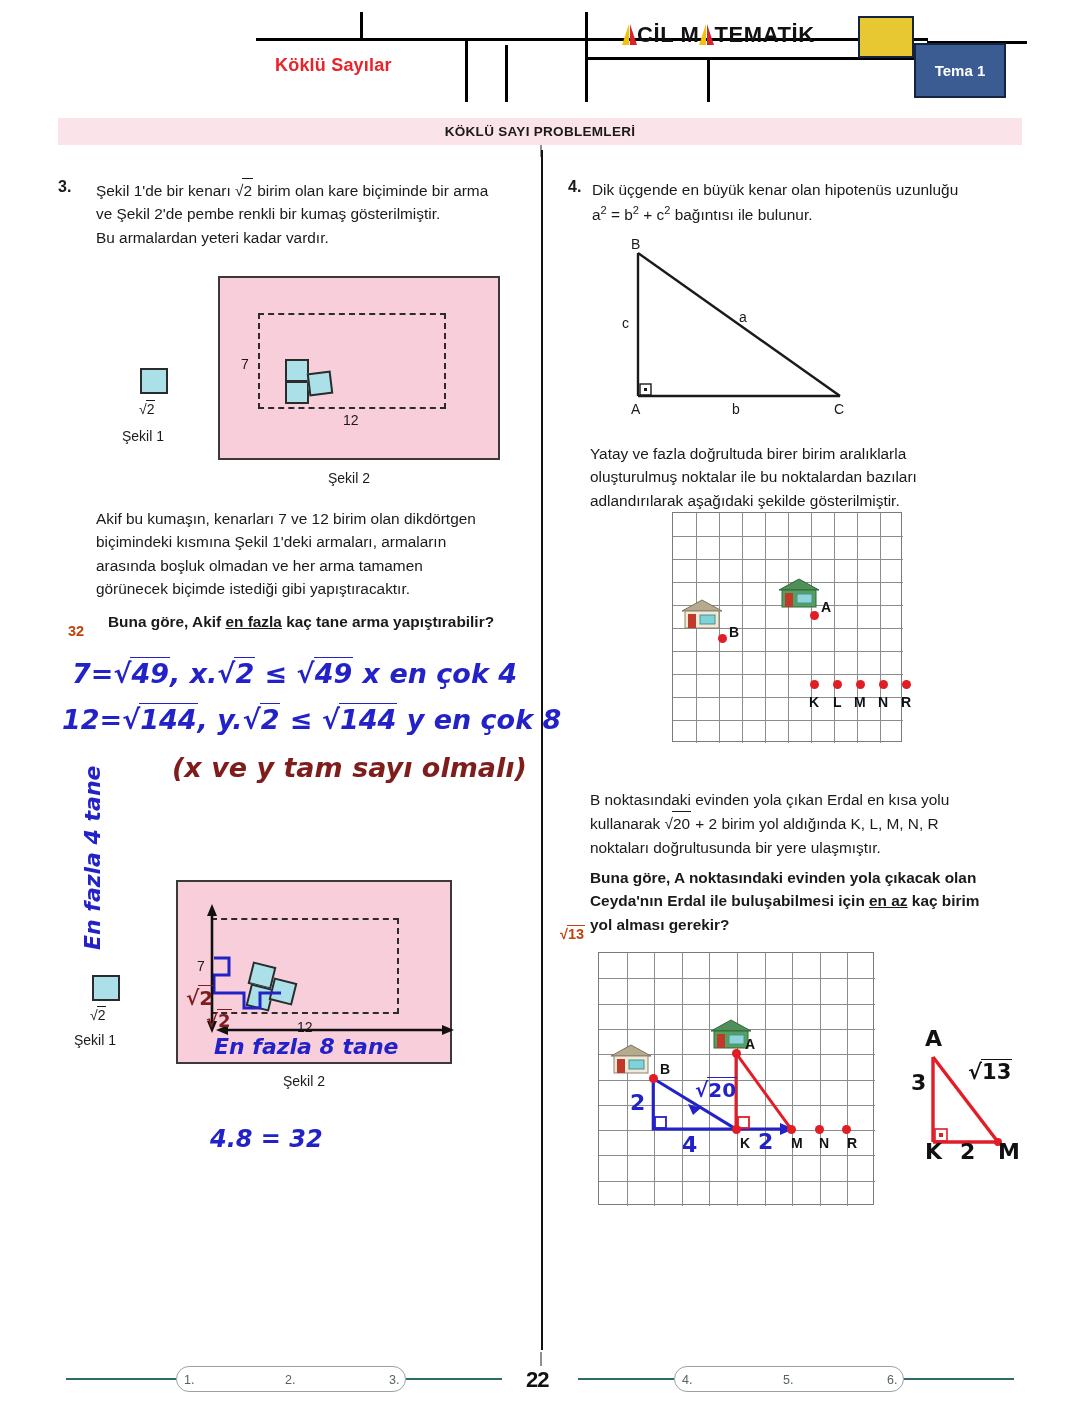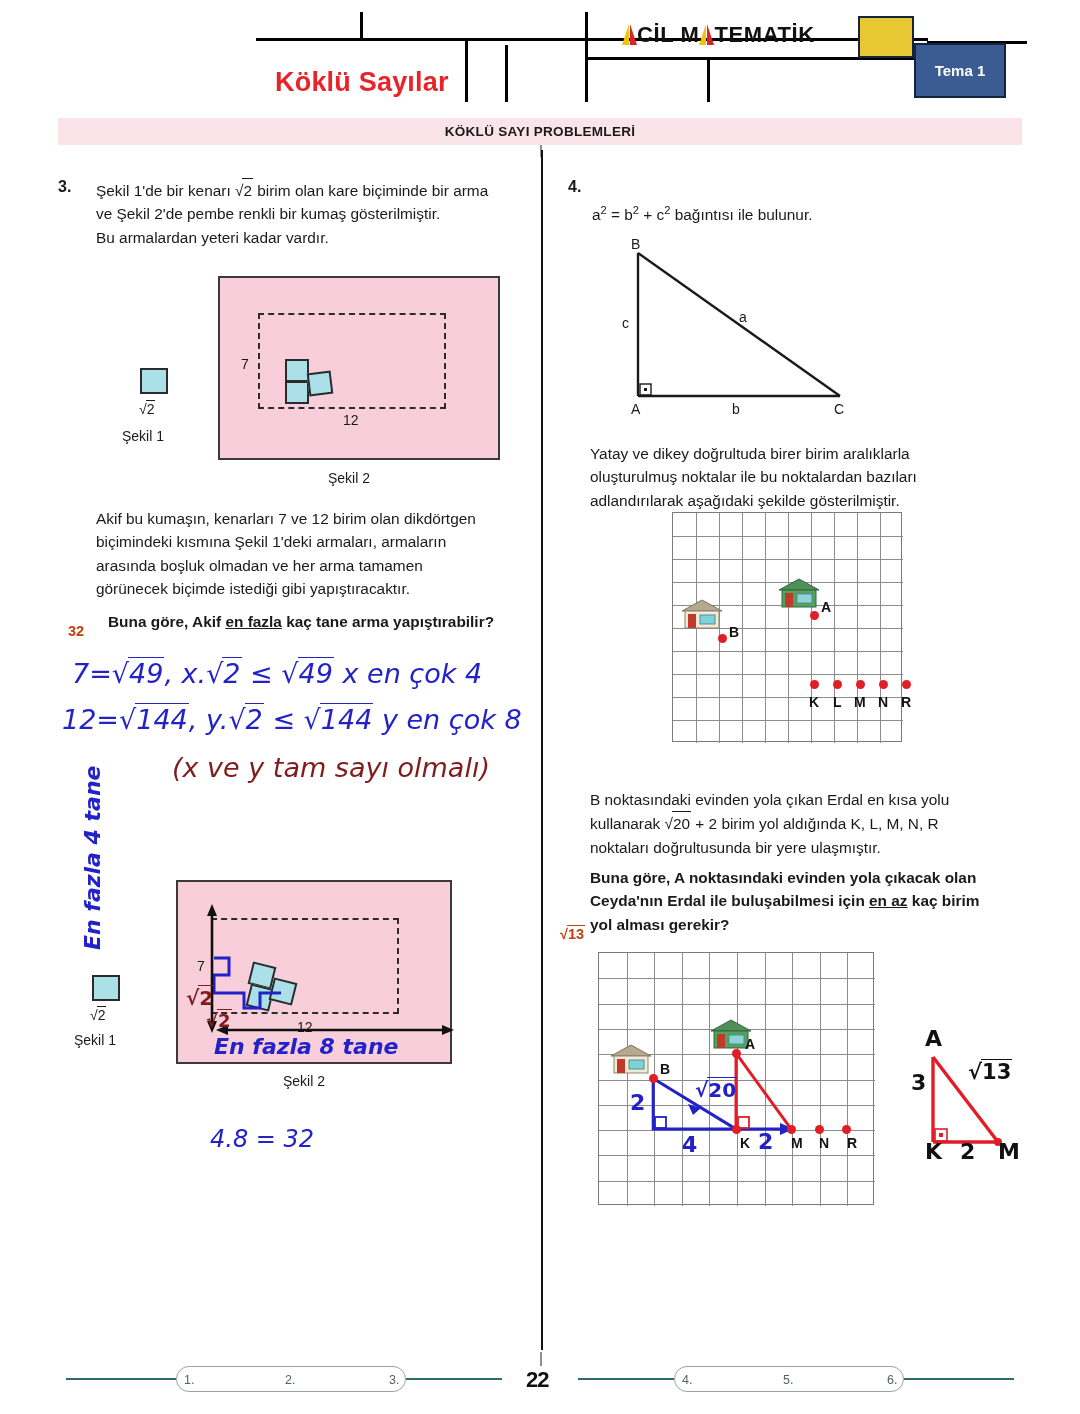--- a/index.html
+++ b/index.html
@@ -18,21 +18,21 @@
   .hdr-blue {
     position:absolute; background:#3b5c92; border:2px solid #14233f;
     color:#fff; font-weight:bold; text-align:center;
     display:flex; flex-direction:column; justify-content:center; align-items:center;
   }
   .hdr-left { left:46px; top:22px; width:210px; height:78px; font-size:16.5px; line-height:1.35; }
   .hdr-tema { left:914px; top:43px; width:92px; height:55px; font-size:15px; }
   .hdr-yellow { position:absolute; left:858px; top:16px; width:56px; height:42px; background:#e8c832; border:2px solid #14233f; }
   .hdr-title {
     position:absolute; left:275px; top:55px; width:270px;
-    color:#e8242a; font-size:27px; font-weight:bold; letter-spacing:.2px;margin-top:12px;
+    color:#e8242a; font-size:18px; font-weight:bold; letter-spacing:.2px;
   }
   .logo { position:absolute; left:622px; top:22px; font-size:22px; font-weight:bold; letter-spacing:.6px; color:#111; white-space:nowrap; }
   .logo .tri { display:inline-block; position:relative; width:15px; height:21px; vertical-align:-3px; }
   .logo .tri::before, .logo .tri::after { content:""; position:absolute; bottom:0; width:0; height:0; }
   .logo .tri::before { left:0; border-left:7.5px solid transparent; border-right:0 solid transparent; border-bottom:21px solid #f2c10a; }
   .logo .tri::after  { right:0; border-right:7.5px solid transparent; border-left:0 solid transparent; border-bottom:21px solid #d8232a; }
 
   .subbar {
     position:absolute; left:58px; top:118px; width:964px; height:27px;
     background:#fbe3ea; text-align:center; line-height:27px;
@@ -57,21 +57,21 @@
 
   
   .fig-pink { position:absolute; background:#f9cedb; border:2px solid #3a3a3a; }
   .dashed { position:absolute; border:2px dashed #2b2b2b; }
   .tile { position:absolute; background:#ace0e8; border:2px solid #2b2b2b; }
   .lbl { position:absolute; font-size:14px; color:#1a1a1a; }
 
   
   .hw { position:absolute; font-family:"DejaVu Sans", sans-serif; color:#2222c8; white-space:nowrap; }
   .hw-red { color:#7f1d1d; }
-  .hw1 { font-size:27px; font-style:italic; font-weight:400; }
+  .hw1 { font-size:27px; font-style:italic; font-weight:700; }
 
   
   .svgwrap { position:absolute; }
 
   
   .grid-box { position:absolute; border:1px solid #7b7b7b; background:#fff; }
   .gridline { position:absolute; background:#8c8c8c; }
   .dot { position:absolute; width:9px; height:9px; border-radius:50%; background:#e11d26; }
   .glabel { position:absolute; font-size:14px; font-weight:bold; color:#111; }
 
@@ -201,40 +201,40 @@
   <span class="sqrt"><span class="rad">√</span><span class="num">2</span></span>
 </div>
 
 <div class="hw" style="left:80px; top:950px; font-size:22px; font-style:italic; font-weight:600; transform:rotate(-90deg); transform-origin:left top;">En fazla 4 tane</div>
 <div class="hw" style="left:214px; top:1034px; font-size:22px; font-style:italic; font-weight:600;">En fazla 8 tane</div>
 
 <div class="hw hw1" style="left:210px; top:1125px; font-size:24px;">4.8 = 32</div>
 
 <div class="qnum" style="left:568px; top:178px;">4.</div>
 <div class="qtext" style="left:592px; top:178px; width:430px;">
-  <br>
+  <span>Dik üçgende en büyük kenar olan hipotenüs uzunluğu</span><br>
   <span><span>a</span><sup>2</sup><span> = b</span><sup>2</sup><span> + c</span><sup>2</sup><span> bağıntısı ile bulunur.</span></span>
 </div>
 
 <svg class="svgwrap" style="left:600px; top:236px; width:280px; height:190px;">
   <line x1="38" y1="17" x2="38" y2="160" stroke="#1a1a1a" stroke-width="2.4"></line>
   <line x1="38" y1="160" x2="240" y2="160" stroke="#1a1a1a" stroke-width="2.4"></line>
   <line x1="38" y1="17" x2="240" y2="160" stroke="#1a1a1a" stroke-width="2.4"></line>
   <rect x="40" y="148" width="11" height="11" fill="none" stroke="#1a1a1a" stroke-width="1.4"></rect>
   <rect x="44" y="152" width="3" height="3" fill="#1a1a1a"></rect>
 </svg>
 <div class="lbl" style="left:631px; top:236px;">B</div>
 <div class="lbl" style="left:631px; top:401px;">A</div>
 <div class="lbl" style="left:834px; top:401px;">C</div>
 <div class="lbl" style="left:622px; top:315px;">c</div>
 <div class="lbl" style="left:732px; top:401px;">b</div>
 <div class="lbl" style="left:739px; top:309px;">a</div>
 
 <div class="qtext" style="left:590px; top:442px; width:430px;">
-  <span>Yatay ve dikey doğrultuda birer birim aralıklarla</span><br>
+  <span>Yatay ve fazla doğrultuda birer birim aralıklarla</span><br>
   <span>oluşturulmuş noktalar ile bu noktalardan bazıları</span><br>
   <span>adlandırılarak aşağıdaki şekilde gösterilmiştir.</span>
 </div>
 
 <div class="grid-box" style="left:672px; top:512px; width:230px; height:230px;">
   <div class="gridline" style="left:23px; top:0; width:1px; height:230px;"></div>
   <div class="gridline" style="left:46px; top:0; width:1px; height:230px;"></div>
   <div class="gridline" style="left:69px; top:0; width:1px; height:230px;"></div>
   <div class="gridline" style="left:92px; top:0; width:1px; height:230px;"></div>
   <div class="gridline" style="left:115px; top:0; width:1px; height:230px;"></div>

